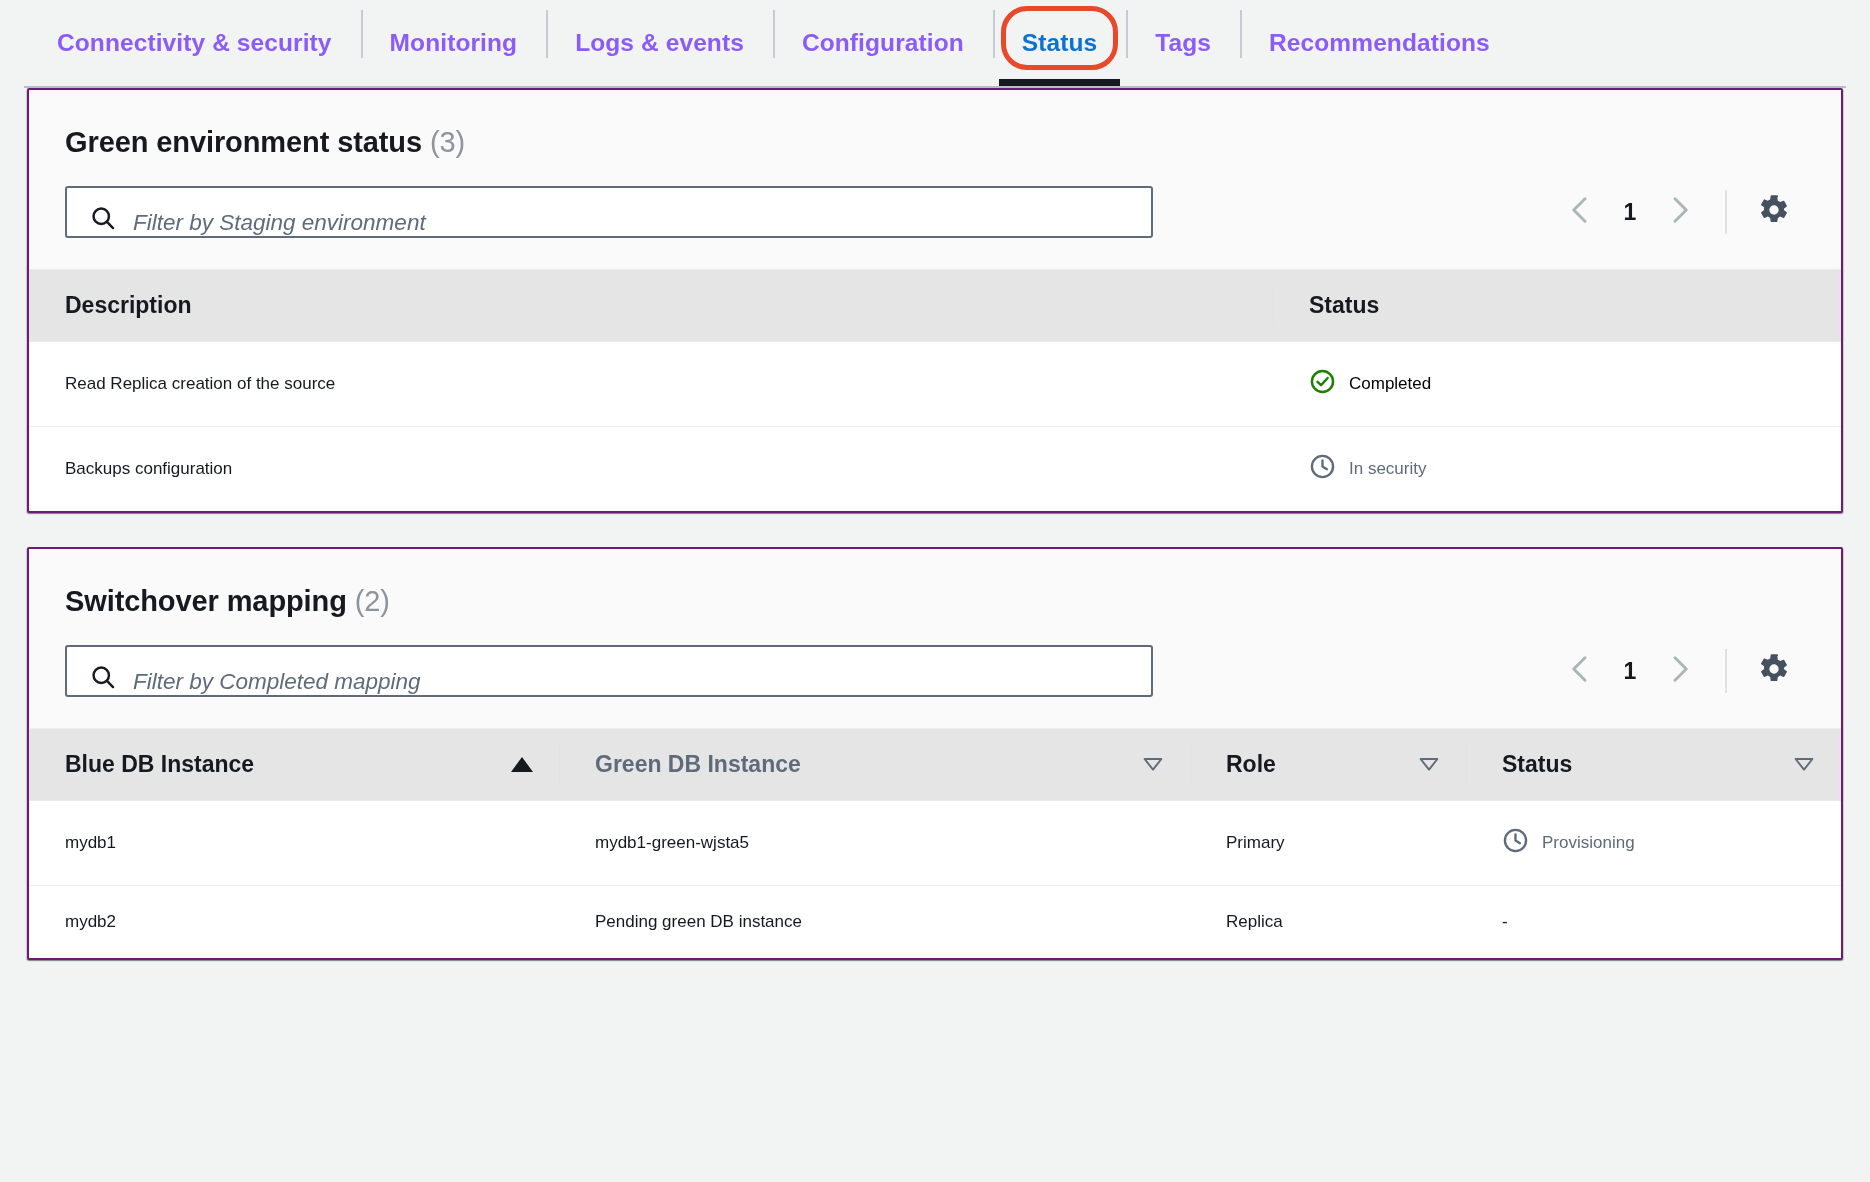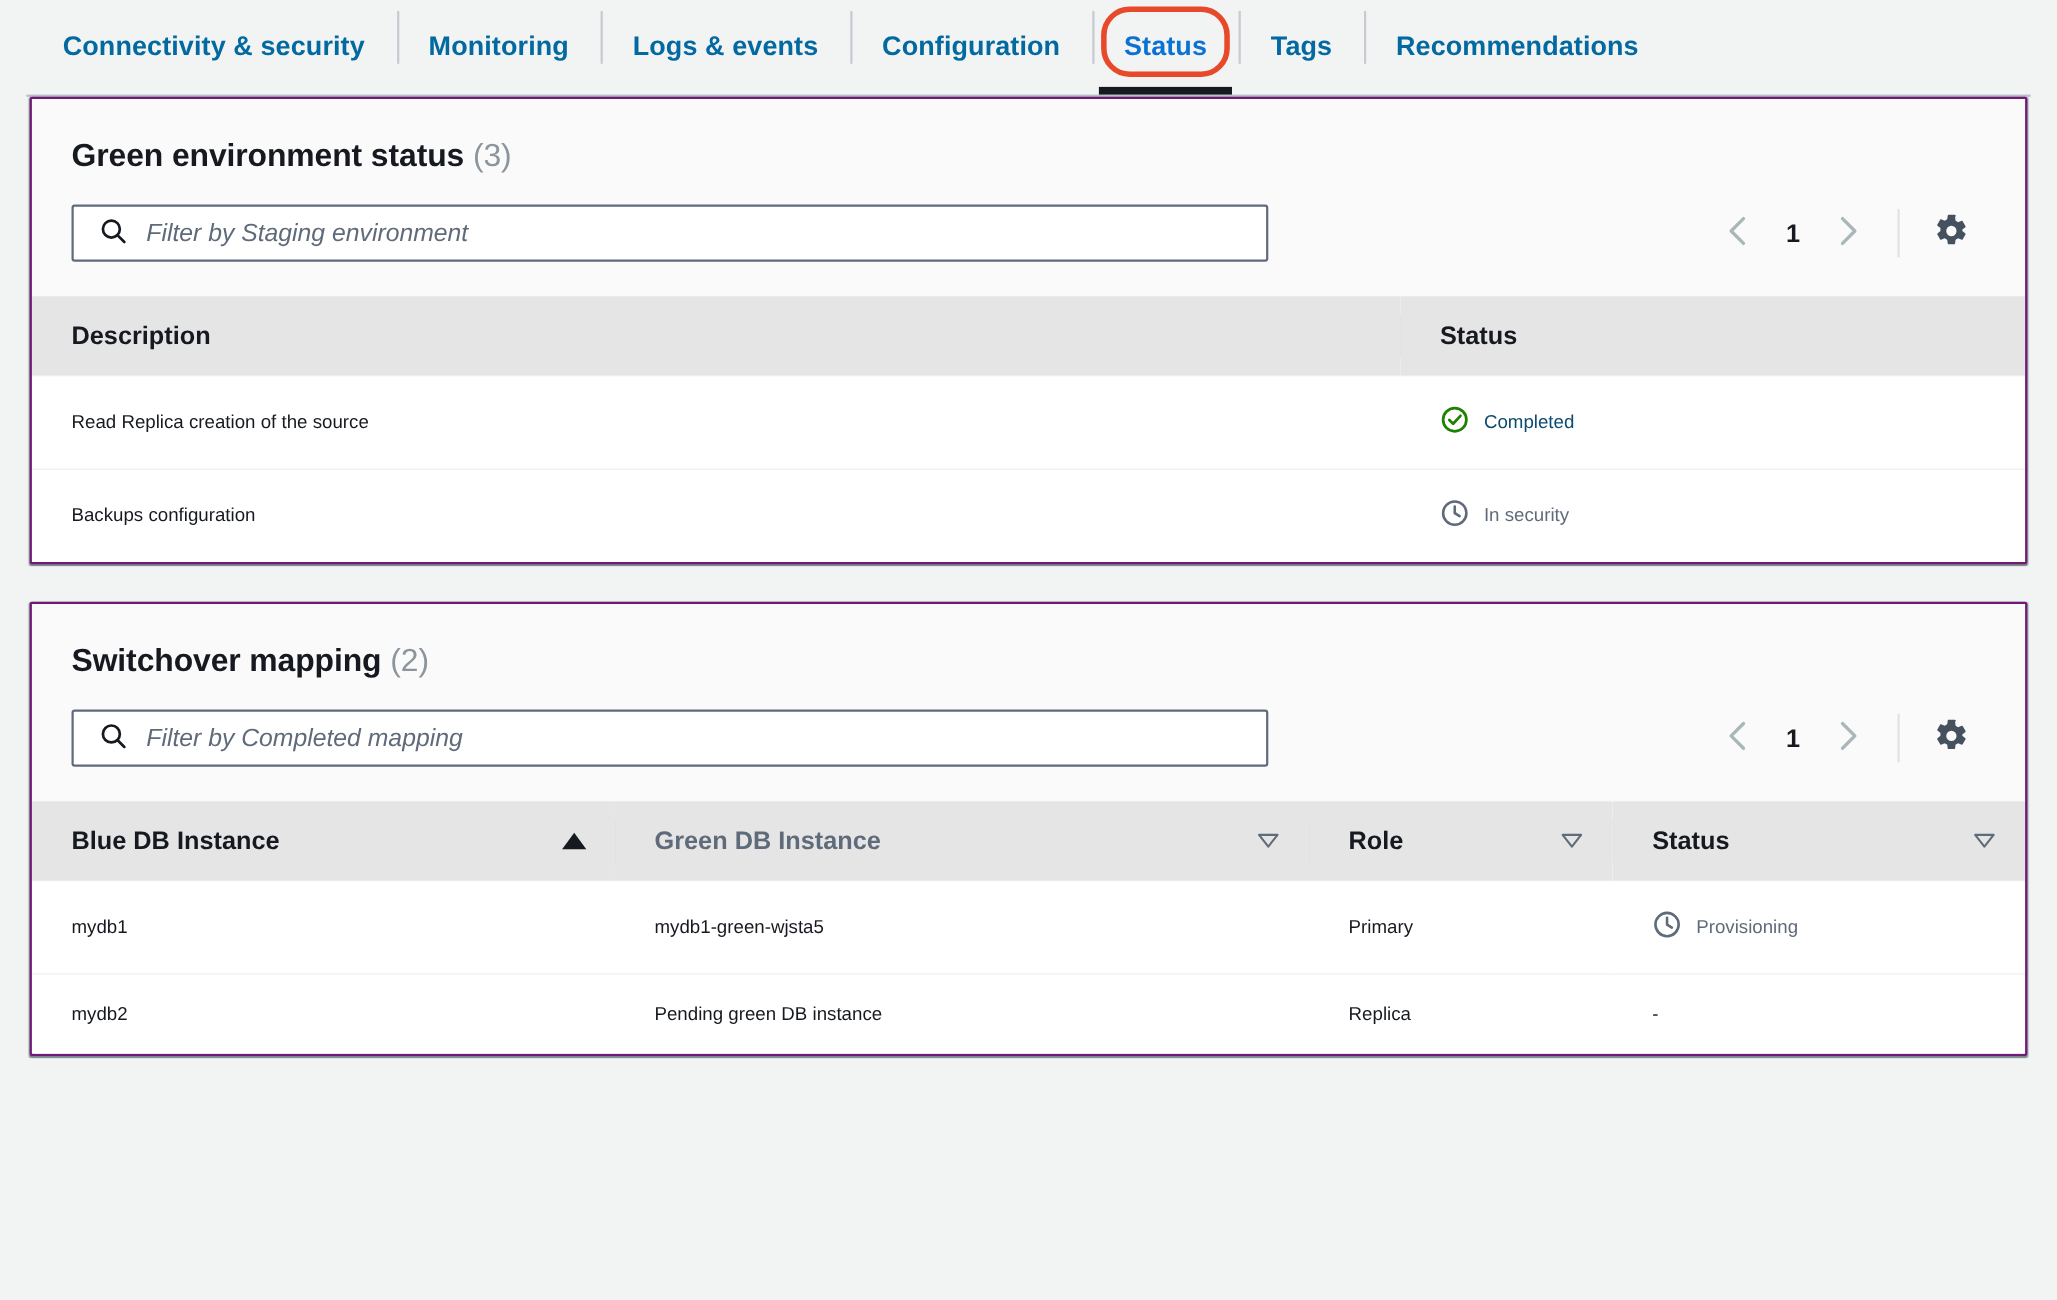--- a/index.html
+++ b/index.html
@@ -31,21 +31,21 @@
     background: #b6bec9;
   }
   .tab {
     position: relative;
     height: 86px;
     display: flex;
     align-items: center;
     padding: 0 29px;
     font-size: 24.5px;
     font-weight: bold;
-    color: #0369a1;
+    color: #8b5cf6;
     white-space: nowrap;
     cursor: pointer;
     letter-spacing: 0.1px;
   }
   .tab + .tab::before {
     content: "";
     position: absolute;
     left: 0;
     top: 10px;
     height: 48px;
@@ -107,21 +107,21 @@
     padding: 26px 36px 30px 36px;
   }
   .search-box {
     position: relative;
     flex: 0 0 1088px;
     height: 52px;
     background: #ffffff;
     border: 2px solid #5f6b7a;
     border-radius: 3px;
     display: flex;
-    align-items: center;
+    align-items: flex-end;
     padding-left: 22px;
     cursor: text;
   }
   .search-icon { flex: 0 0 auto; display: block; }
   .search-ph {
     margin-left: 16px;
     font-size: 22.5px;
     font-style: italic;
     color: #5f6b7a;
     user-select: none;
@@ -209,21 +209,21 @@
     vertical-align: middle;
   }
   tbody tr:last-child td { border-bottom: none; }
   tbody td.cellpad { padding-left: 36px; }
 
   .status-cell {
     display: flex;
     align-items: center;
     gap: 13px;
   }
-  .status-ok { color: #0c4a6e; }
+  .status-ok { color: #000000; }
   .status-muted { color: #5f6b7a; }
 
   .sort-asc {
     width: 0; height: 0;
     border-left: 11px solid transparent;
     border-right: 11px solid transparent;
     border-bottom: 15px solid #16191f;
     flex: 0 0 auto;
   }
   .sort-none { flex: 0 0 auto; display: block; }

